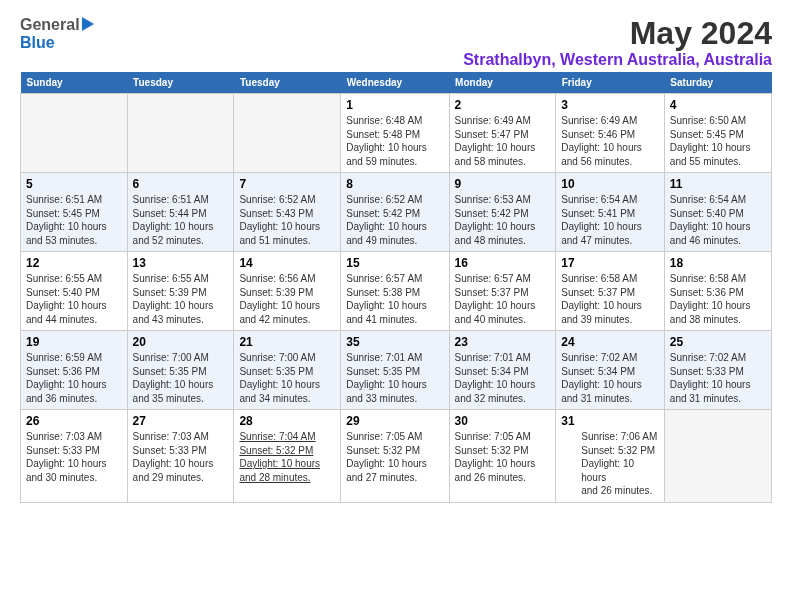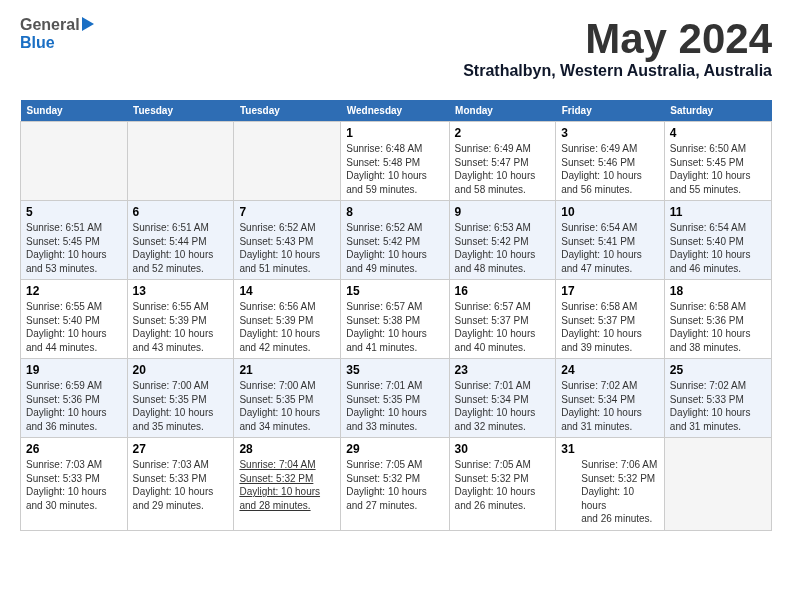--- a/index.html
+++ b/index.html
@@ -10,40 +10,40 @@
       min-height: 612px;
     }
     .page {
       width: 792px;
       padding: 16px 20px 16px 20px;
     }
     .header {
       display: flex;
       align-items: flex-start;
       justify-content: space-between;
-      margin-bottom: 20px;
+      margin-bottom: 3px;
       gap: 28px;
     }
     .logo {
       display: flex;
       flex-direction: column;
       align-items: flex-start;
     }
     .title-block {
       text-align: right;
     }
     .month-title {
-      font-size: 42px;
+      font-size: 32px;
       font-weight: bold;
       color: #333;
       line-height: 1.1;
     }
     .location-title {
       font-size: 16px;
-      color: #0f172a;
+      color: #6d28d9;
       font-weight: 600;
     }
     table {
       width: 100%;
       border-collapse: collapse;
       font-size: 10.5px;
     }
     thead tr th {
       background-color: #2e6db4;
       color: #fff;

